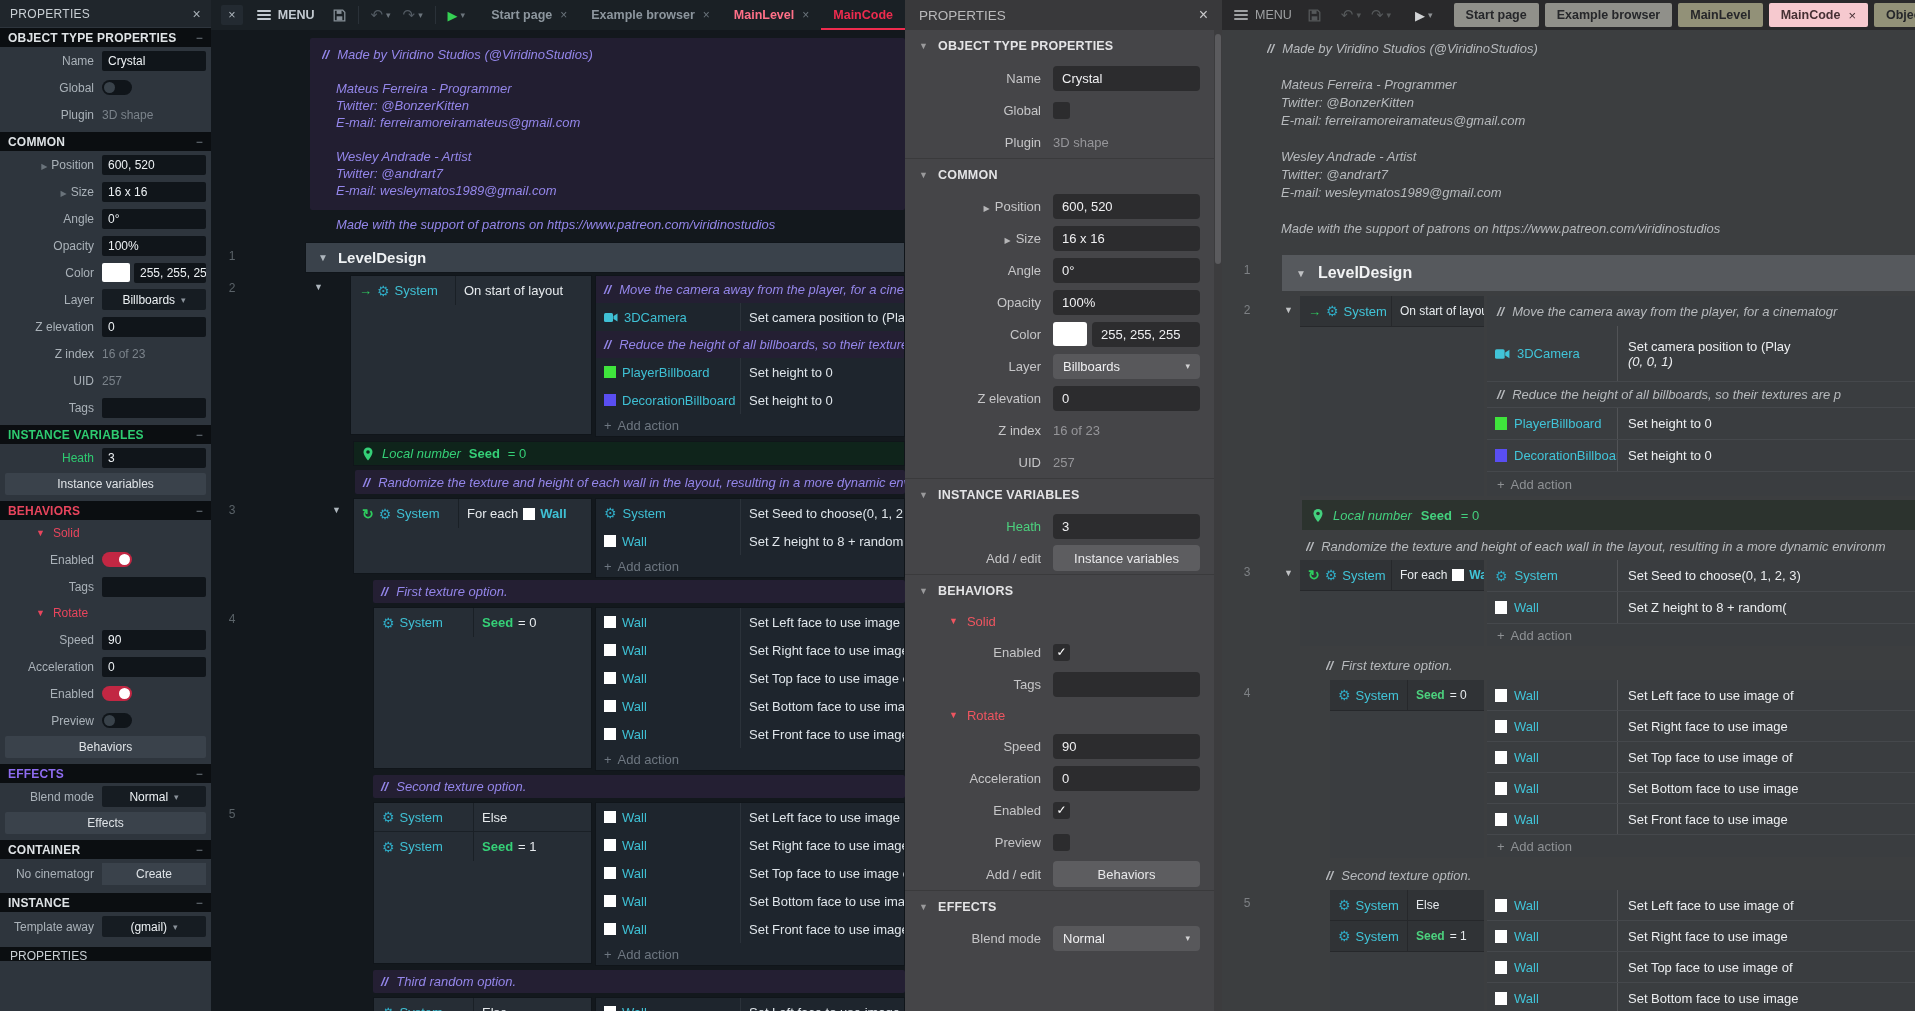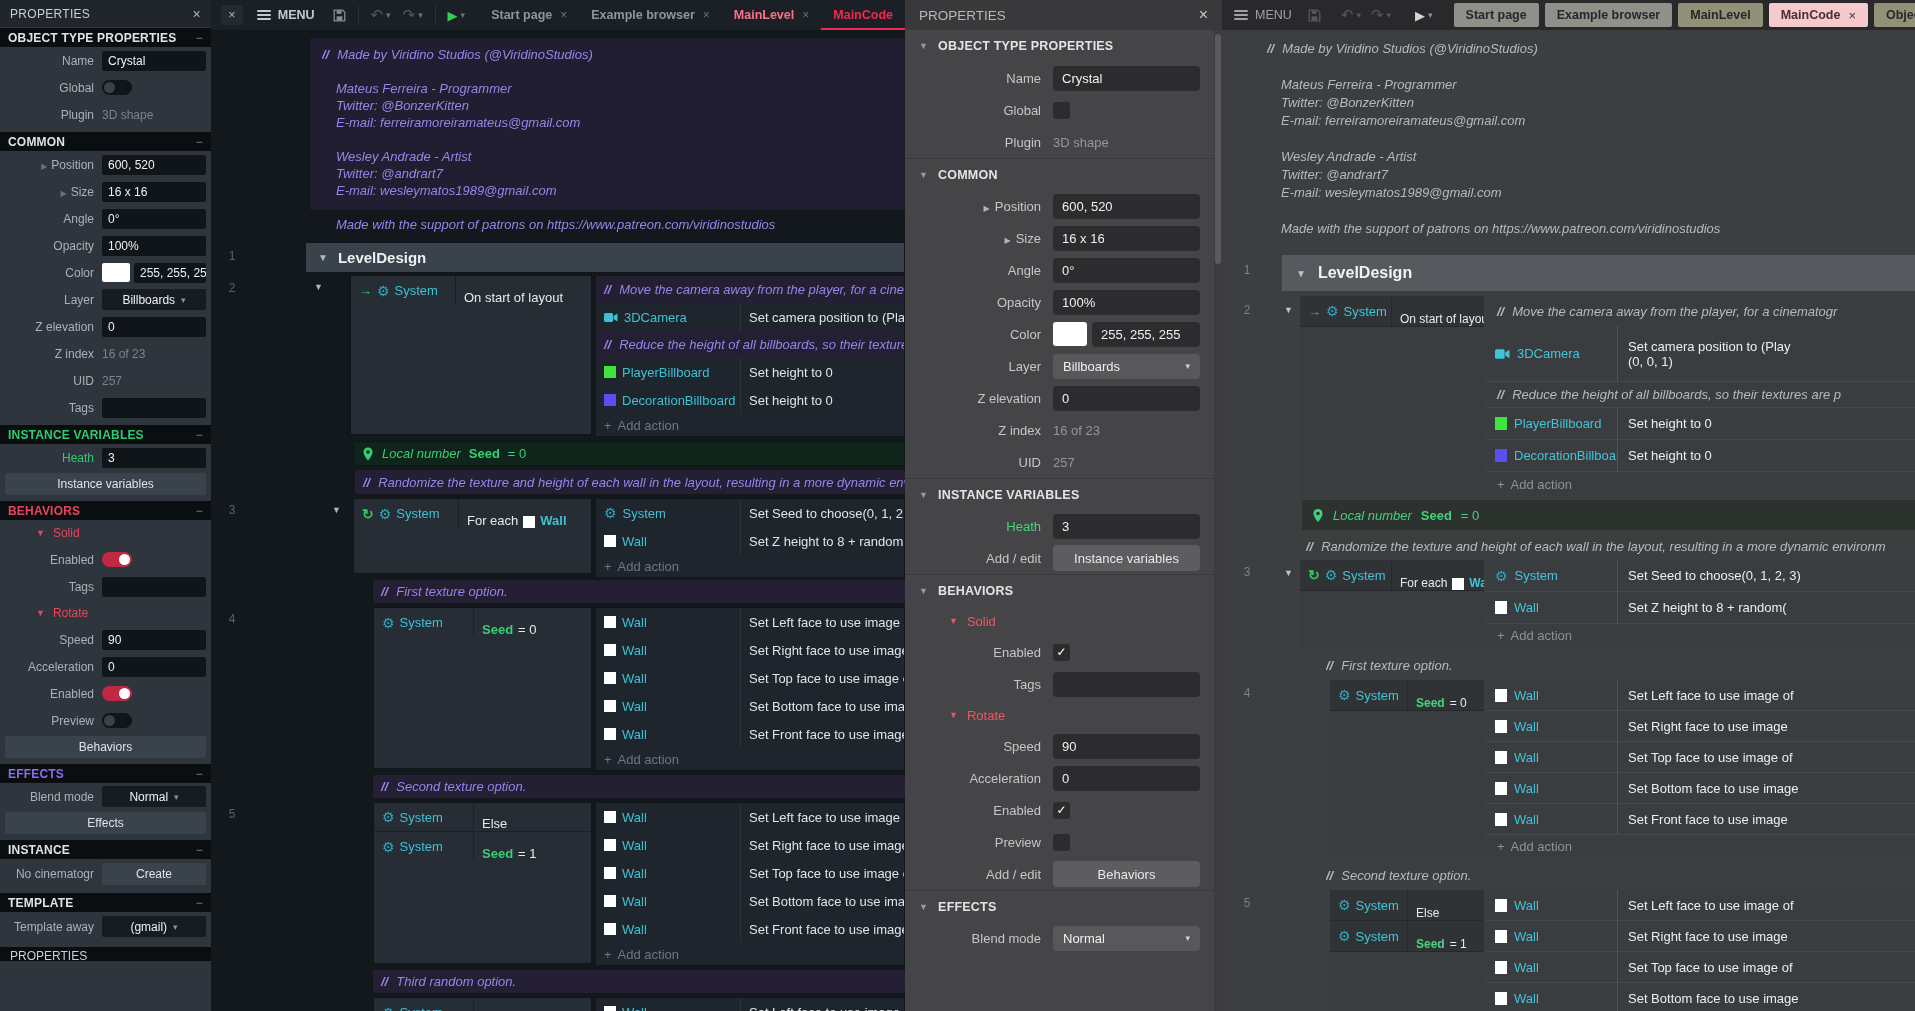--- a/index.html
+++ b/index.html
@@ -54,21 +54,21 @@
   .L-credits{background:#221e31;border-radius:2px;padding:8px 0 6px 12px;color:#9486ea;font-style:italic;line-height:17px}
   .cl{height:17px;white-space:nowrap;overflow:hidden}
   .cl.ind{padding-left:14px}
   .cl.gap{margin-top:17px}
   .sl{font-weight:bold;margin-right:8px}
   .L-group{background:#3a424b;display:flex;align-items:center;gap:10px;padding-left:12px;font-weight:bold;font-size:15px;color:#eef1f3;border:1px solid #10151a;cursor:pointer}
   .L-cond{background:#262d35;border:1px solid #10151a;display:flex;flex-direction:column;cursor:pointer}
   .crow{display:flex;height:29px;border-bottom:1px solid #1a2026}
   .crow:last-child{border-bottom:none}
   .csub1{width:105px;display:flex;align-items:center;gap:5px;padding-left:8px;border-right:1px solid #1a2026;white-space:nowrap;overflow:hidden}
-  .csub2{flex:1;display:flex;align-items:flex-end;gap:5px;padding-left:8px;color:#e7ebee;white-space:nowrap;overflow:hidden}
+  .csub2{flex:1;display:flex;align-items:center;gap:5px;padding-left:8px;color:#e7ebee;white-space:nowrap;overflow:hidden}
   .obj{color:#3fc0d4}
   .gear{color:#2fa8c2;font-size:14px}
   .garr{color:#2ecc5e;font-weight:bold}
   .gloop{color:#2ecc5e;font-weight:bold;font-size:14px}
   .sw{width:12px;height:12px;flex:0 0 12px}
   .sw.wall{background:#ffffff}.sw.pb{background:#3fe43c}.sw.db{background:#594ef2}
   .vgreen{color:#35d077;font-weight:bold}
   .L-acts{display:flex;flex-direction:column;background:#1e252d;border:1px solid #10151a;cursor:pointer}
   .L-arow{display:flex;align-items:center;height:28px}
   .L-aobj{width:144px;display:flex;gap:6px;align-items:center;padding-left:8px;white-space:nowrap;overflow:hidden}
@@ -314,31 +314,31 @@
           <div class="L-dd">
             <span>Normal</span>
             <span class="c">▾</span>
           </div>
         </div>
       </div>
     <div class="L-btnrow">
         <div class="L-btn">Effects</div>
       </div>
     <div class="L-sec">
-        <span>INSTANCE</span>
+        <span>CONTAINER</span>
         <span class="m">−</span>
       </div>
     <div class="L-row" style="height:30px">
         <div class="L-lab">No cinematogr</div>
         <div class="L-ctl">
           <div class="L-half">Create</div>
         </div>
       </div>
     <div class="L-sec">
-        <span>TEMPLATE</span>
+        <span>INSTANCE</span>
         <span class="m">−</span>
       </div>
     <div class="L-row" style="height:29px">
         <div class="L-lab">Template away</div>
         <div class="L-ctl">
           <div class="L-dd">
             <span>(gmail)</span>
             <span class="c">▾</span>
           </div>
         </div>
@@ -933,21 +933,21 @@
         <div class="R-arow" style="height:56px">
           <div class="R-aobj">
               <svg width="15" height="12" viewBox="0 0 14 11" style="color:#41c4d8">
                 <rect x="0" y="1" width="9" height="9" rx="1.5" fill="currentColor"></rect>
                 <path d="M9.5 4 L13.5 1.5 v8 L9.5 7z" fill="currentColor"></path>
               </svg>
               <span class="obj">3DCamera</span>
             </div>
           <div class="R-atext">
               <span>Set camera position to (Play</span>
-              <span style="">(0, 0, 1)</span>
+              <span style="font-style:italic">(0, 0, 1)</span>
             </div>
         </div>
         <div class="R-acomment" style="height:26px;border-bottom:1px solid #45484c">
             <span style="font-weight:bold">//</span>
             <span>Reduce the height of all billboards, so their textures are p</span>
           </div>
         <div class="R-arow" style="height:32px">
             <div class="R-aobj">
               <span class="sw pb" style="width:13px;height:13px"></span>
               <span class="obj">PlayerBillboard</span>

